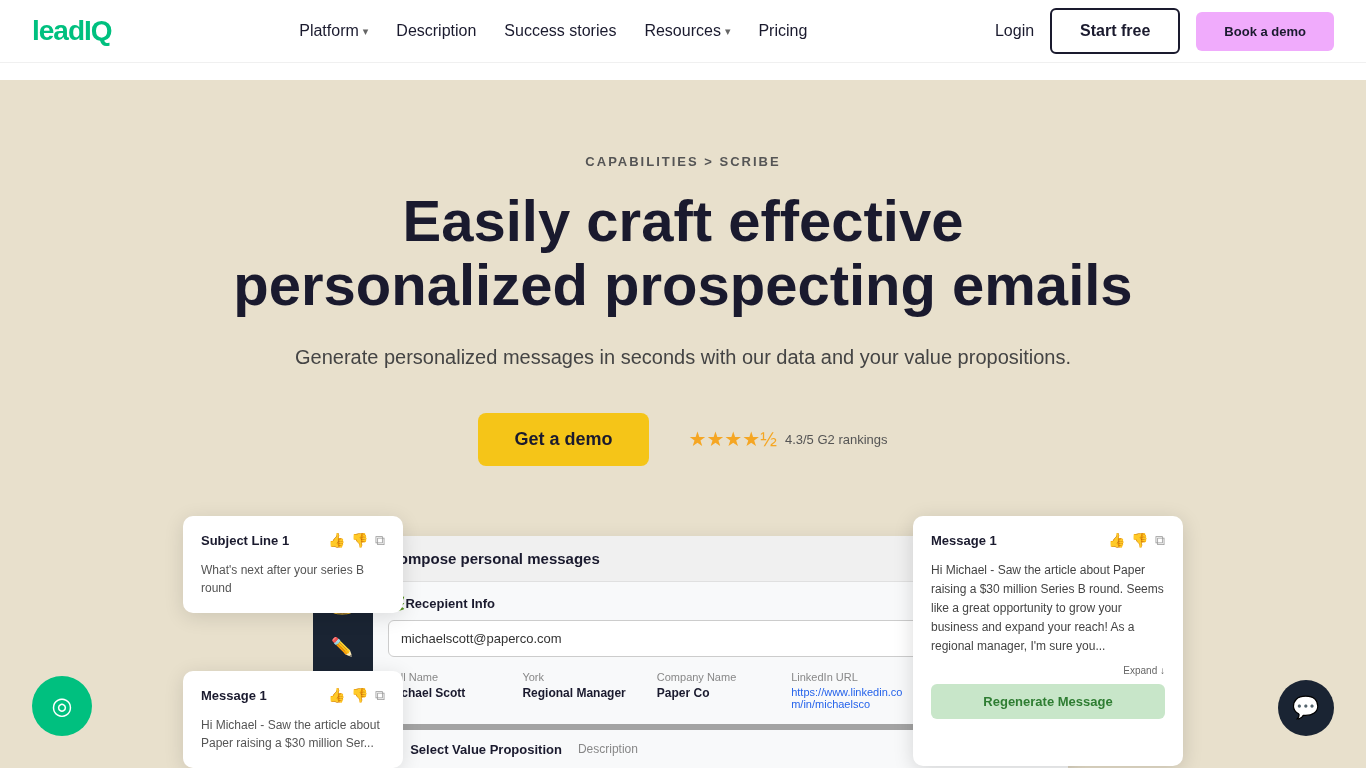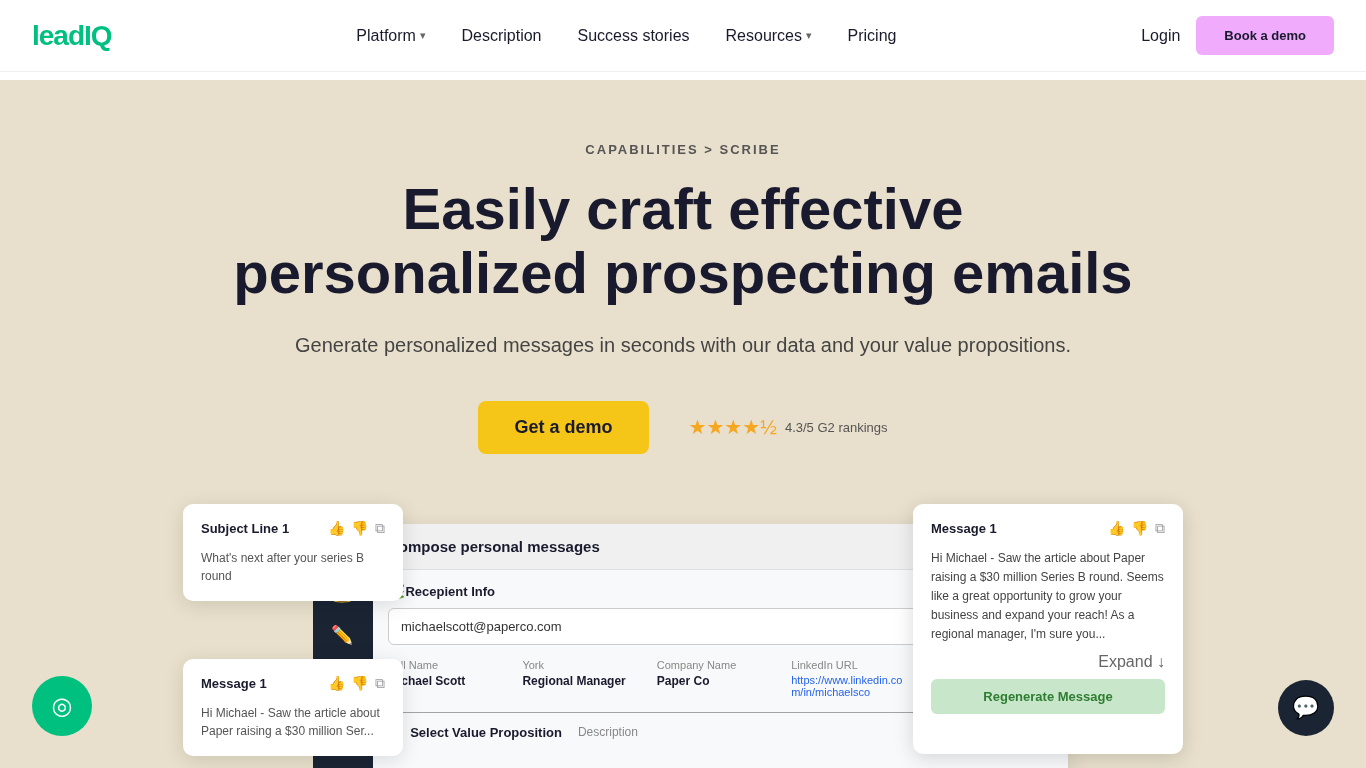--- a/index.html
+++ b/index.html
@@ -1,32 +1,32 @@
 <!DOCTYPE html>
 <html><head>
   <meta charset="utf-8">
   <style>
     *, *::before, *::after { box-sizing: border-box; margin: 0; padding: 0; }
     body { font-family: -apple-system, BlinkMacSystemFont, 'Segoe UI', sans-serif; background: #fff; overflow-x: hidden; }
 
     
     nav {
       position: fixed; top: 0; left: 0; right: 0; z-index: 100;
-      height: 72px;
+      height: 63px;
       background: #fff;
       display: flex; align-items: center; justify-content: space-between;
       padding: 0 32px;
       border-bottom: 1px solid #f0f0f0;
     }
     .nav-logo {
       font-size: 28px; font-weight: 800; color: #00c07f;
       letter-spacing: -1px; cursor: pointer;
     }
     .nav-center {
-      display: flex; align-items: center; gap: 36px;
+      display: flex; align-items: center; gap: 28px;
     }
     .nav-item {
       font-size: 16px; color: #1a1a2e; cursor: pointer;
       display: flex; align-items: center; gap: 4px;
       font-weight: 500;
     }
     .nav-chevron { font-size: 11px; color: #666; }
     .nav-right {
       display: flex; align-items: center; gap: 16px;
     }
@@ -49,21 +49,21 @@
       margin-top: 80px;
       background: #e8e0cc;
       min-height: 688px;
       position: relative;
       overflow: hidden;
       padding: 60px 32px 0;
     }
     .hero-content {
       text-align: center;
       max-width: 900px;
-      margin: 2px auto;
+      margin: 14px auto;
     }
     .hero-breadcrumb {
       font-size: 13px; letter-spacing: 2px; color: #555; margin-bottom: 20px;
       font-weight: 600;
     }
     .hero-title {
       font-size: 58px; font-weight: 900; color: #1a1a2e; line-height: 1.1;
       margin-bottom: 24px;
     }
     .hero-subtitle {
@@ -181,21 +181,21 @@
 
     
     .card-message-right {
       position: absolute; right: 0; top: 0;
       background: #fff; border-radius: 10px; padding: 16px 18px;
       width: 270px; min-height: 250px;
       box-shadow: 0 4px 20px rgba(0,0,0,0.15);
       z-index: 10;
     }
     .msg-body-text { font-size: 12px; color: #444; line-height: 1.6; margin: 12px 0 8px; }
-    .expand-link { font-size: 16px; color: #666; text-align: right; display: block; }
+    .expand-link { font-size: 10px; color: #666; text-align: right; display: block; }
     .btn-regenerate {
       width: 100%; padding: 10px; background: #c8e6c9; border: none;
       border-radius: 6px; font-size: 13px; font-weight: 600; color: #2e7d32;
       cursor: pointer; margin-top: 8px;
     }
 
     
     .circle-fp {
       position: fixed; bottom: 32px; left: 32px;
       width: 60px; height: 60px; background: #00c07f; border-radius: 50%;
@@ -209,21 +209,21 @@
       position: fixed; bottom: 32px; right: 32px;
       width: 56px; height: 56px; background: #1a2433; border-radius: 50%;
       display: flex; align-items: center; justify-content: center;
       cursor: pointer; z-index: 200;
     }
     .chat-icon { font-size: 22px; color: #fff; }
 
     
     .compose-vp-row {
       padding: 12px 20px; display: flex; align-items: center; gap: 16px;
-      border-top: 1px solid #a3a3a3;
+      border-top: 6px solid #a3a3a3;
     }
     .vp-label { font-size: 13px; font-weight: 700; color: #1a1a2e;
       display: flex; align-items: center; gap: 6px;
     }
     .vp-desc { font-size: 12px; color: #888; }
   </style>
 </head>
 <body>
 
 <nav>
@@ -242,20 +242,21 @@
     <div class="nav-item">
       <span>Resources</span>
       <span class="nav-chevron">▾</span>
     </div>
     <div class="nav-item">
       <span>Pricing</span>
     </div>
   </div>
   <div class="nav-right">
     <span class="nav-login">Login</span>
+    <button class="btn-start-free">Start free</button>
     <button class="btn-book-demo">Book a demo</button>
   </div>
 </nav>
 
 <section class="hero">
   <div class="hero-content">
     <div class="hero-breadcrumb">CAPABILITIES &gt; SCRIBE</div>
     <h1 class="hero-title">Easily craft effective personalized prospecting emails</h1>
     <p class="hero-subtitle">Generate personalized messages in seconds
 with our data and your value propositions.</p>

